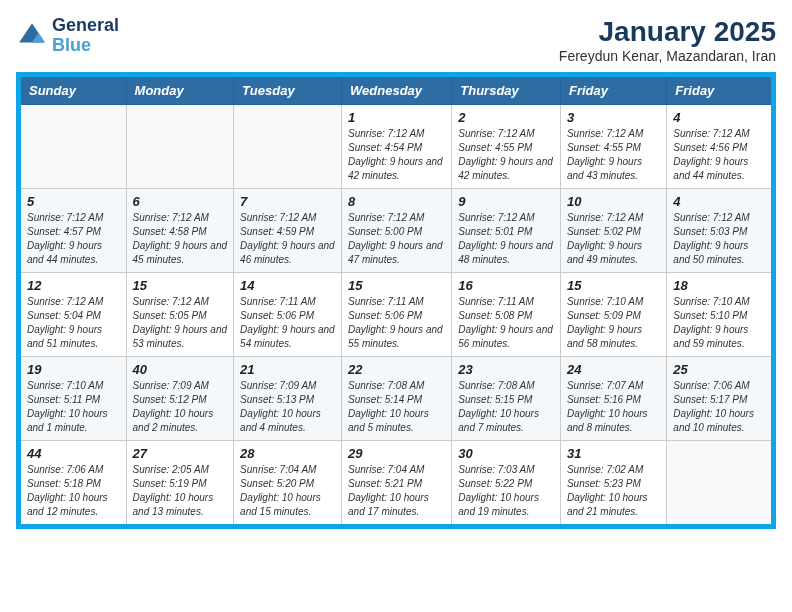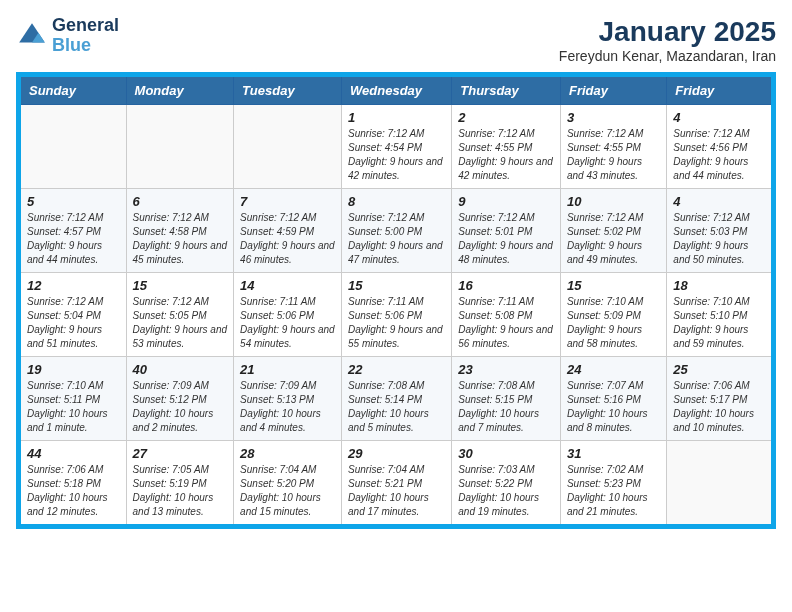--- a/index.html
+++ b/index.html
@@ -287,21 +287,21 @@
       </tr>
       <tr>
         <td>
           <div class="day-number">44</div>
           <div class="day-detail" style="white-space: pre-line;">Sunrise: 7:06 AM
 Sunset: 5:18 PM
 Daylight: 10 hours and 12 minutes.</div>
         </td>
         <td>
           <div class="day-number">27</div>
-          <div class="day-detail" style="white-space: pre-line;">Sunrise: 7:05 AM
+          <div class="day-detail" style="white-space: pre-line;">Sunrise: 2:05 AM
 Sunset: 5:19 PM
 Daylight: 10 hours and 13 minutes.</div>
         </td>
         <td>
           <div class="day-number">28</div>
           <div class="day-detail" style="white-space: pre-line;">Sunrise: 7:04 AM
 Sunset: 5:20 PM
 Daylight: 10 hours and 15 minutes.</div>
         </td>
         <td>

